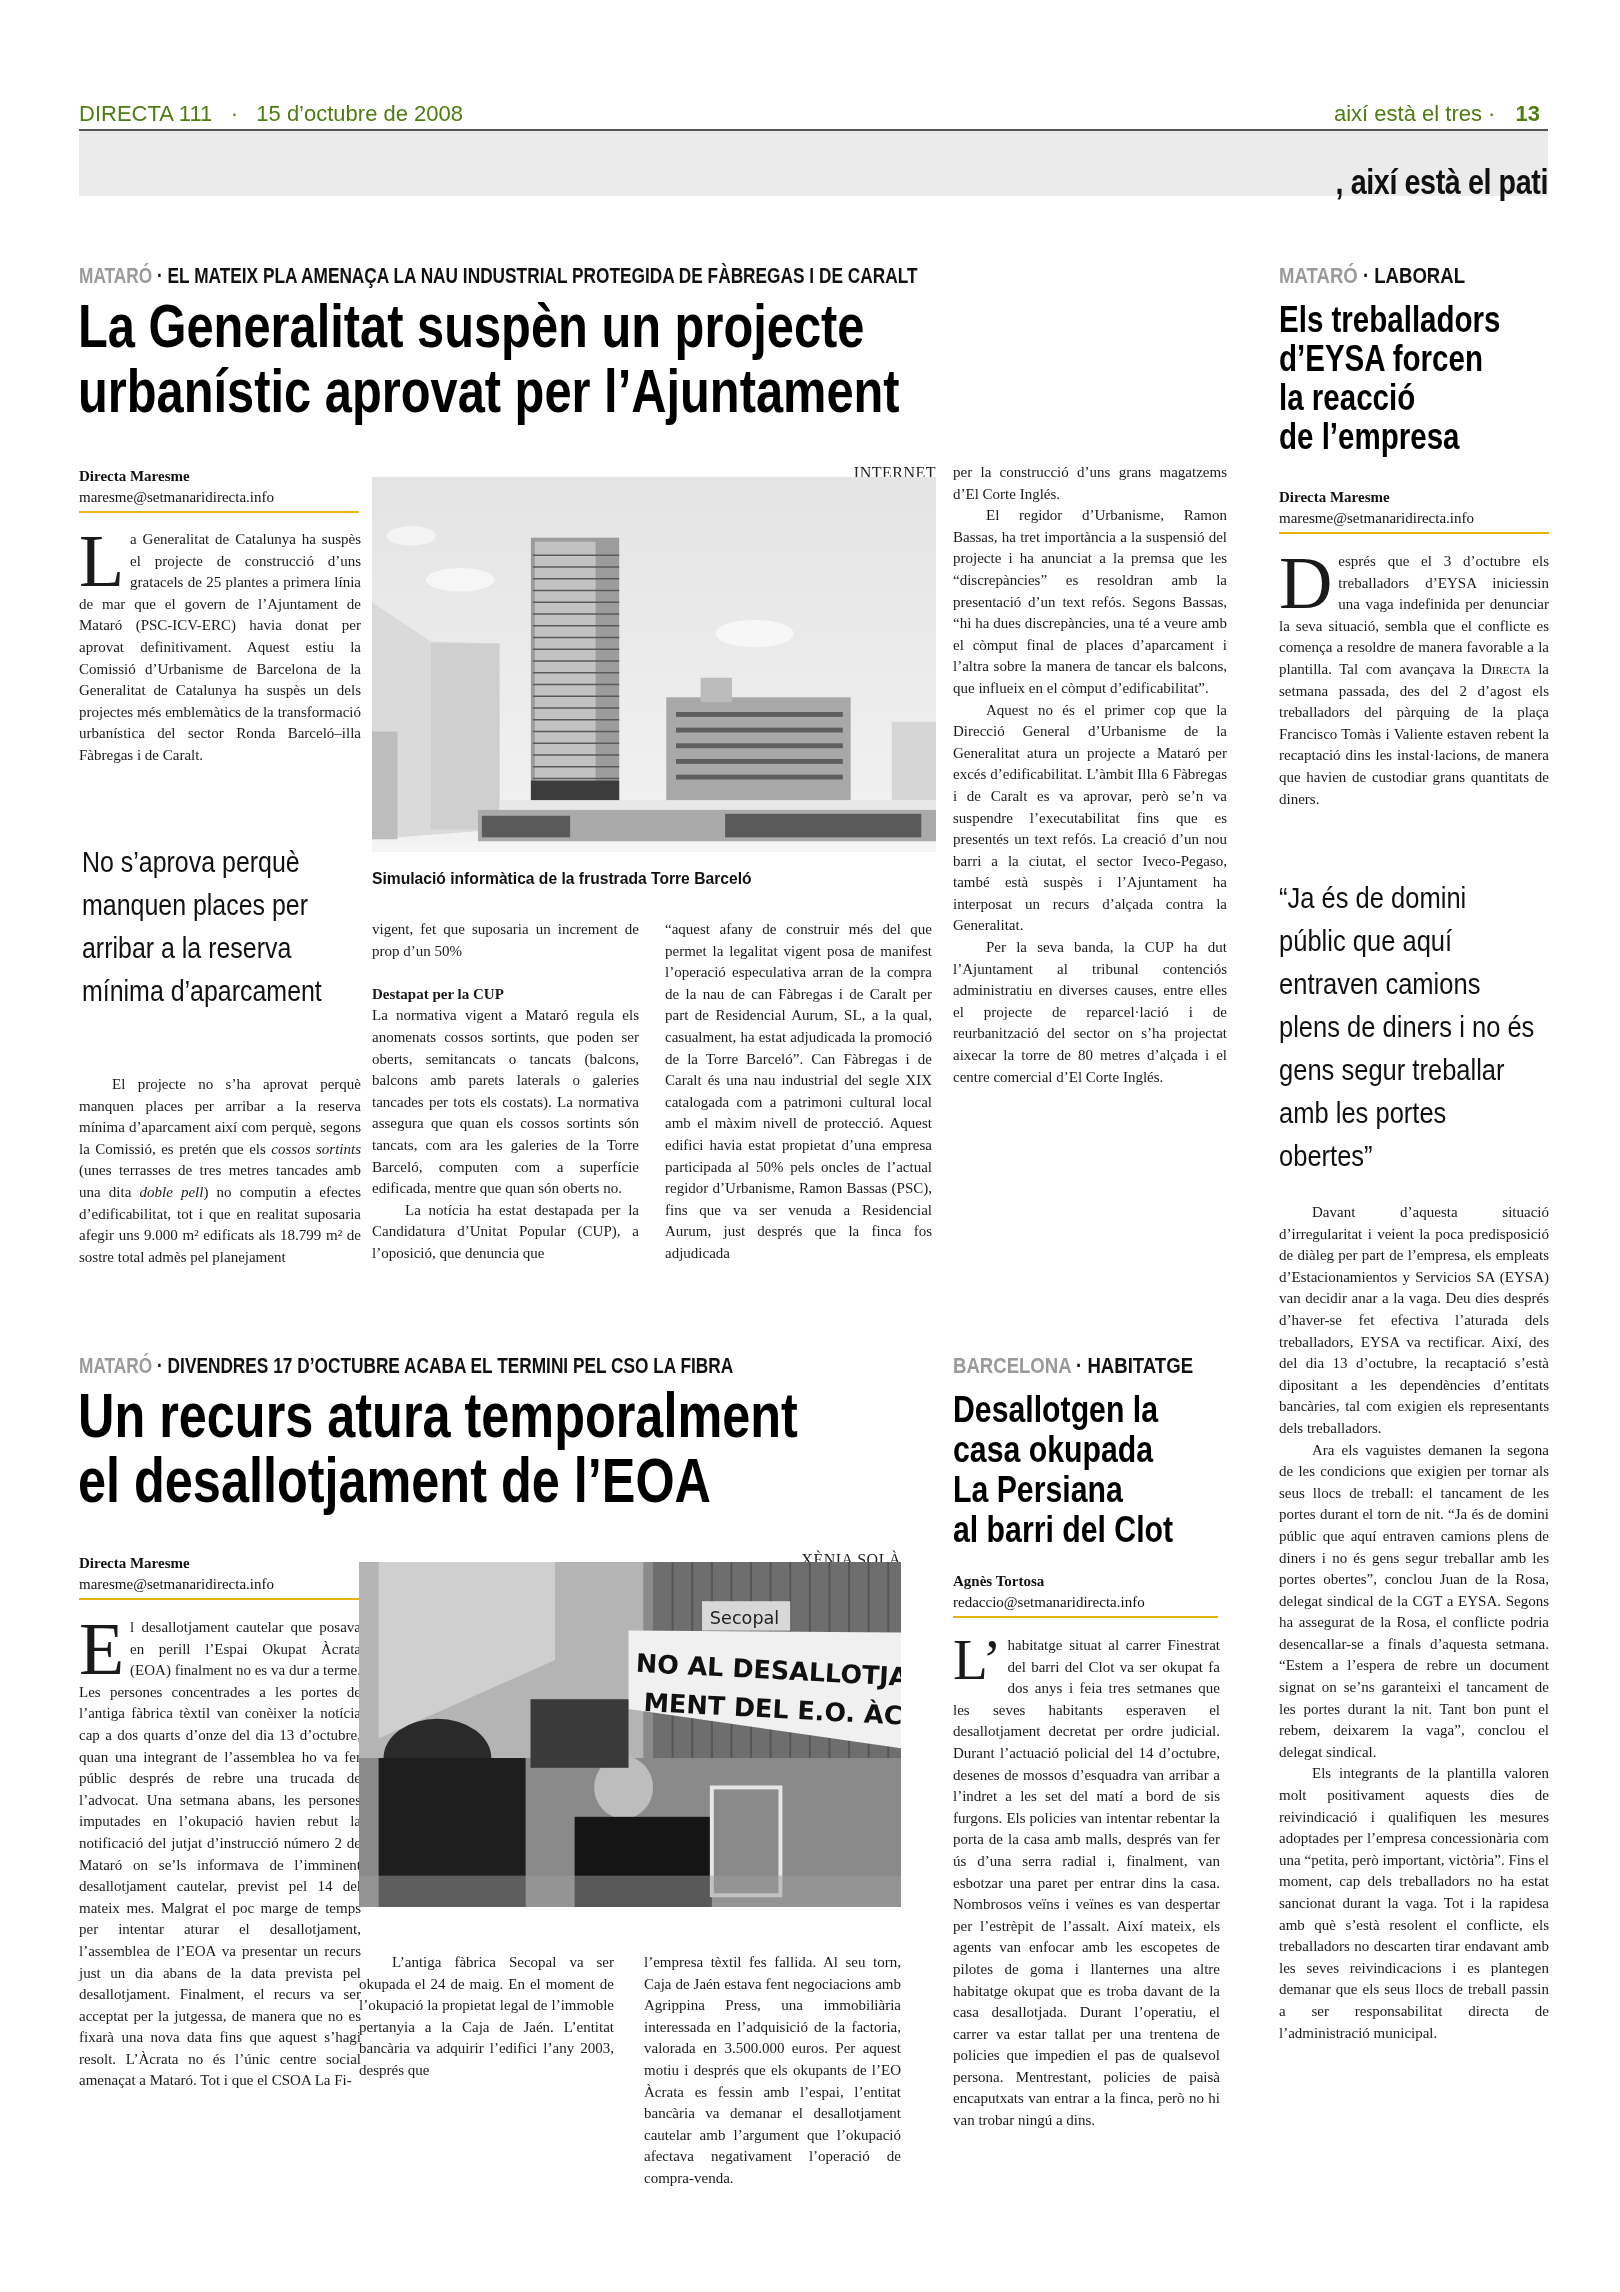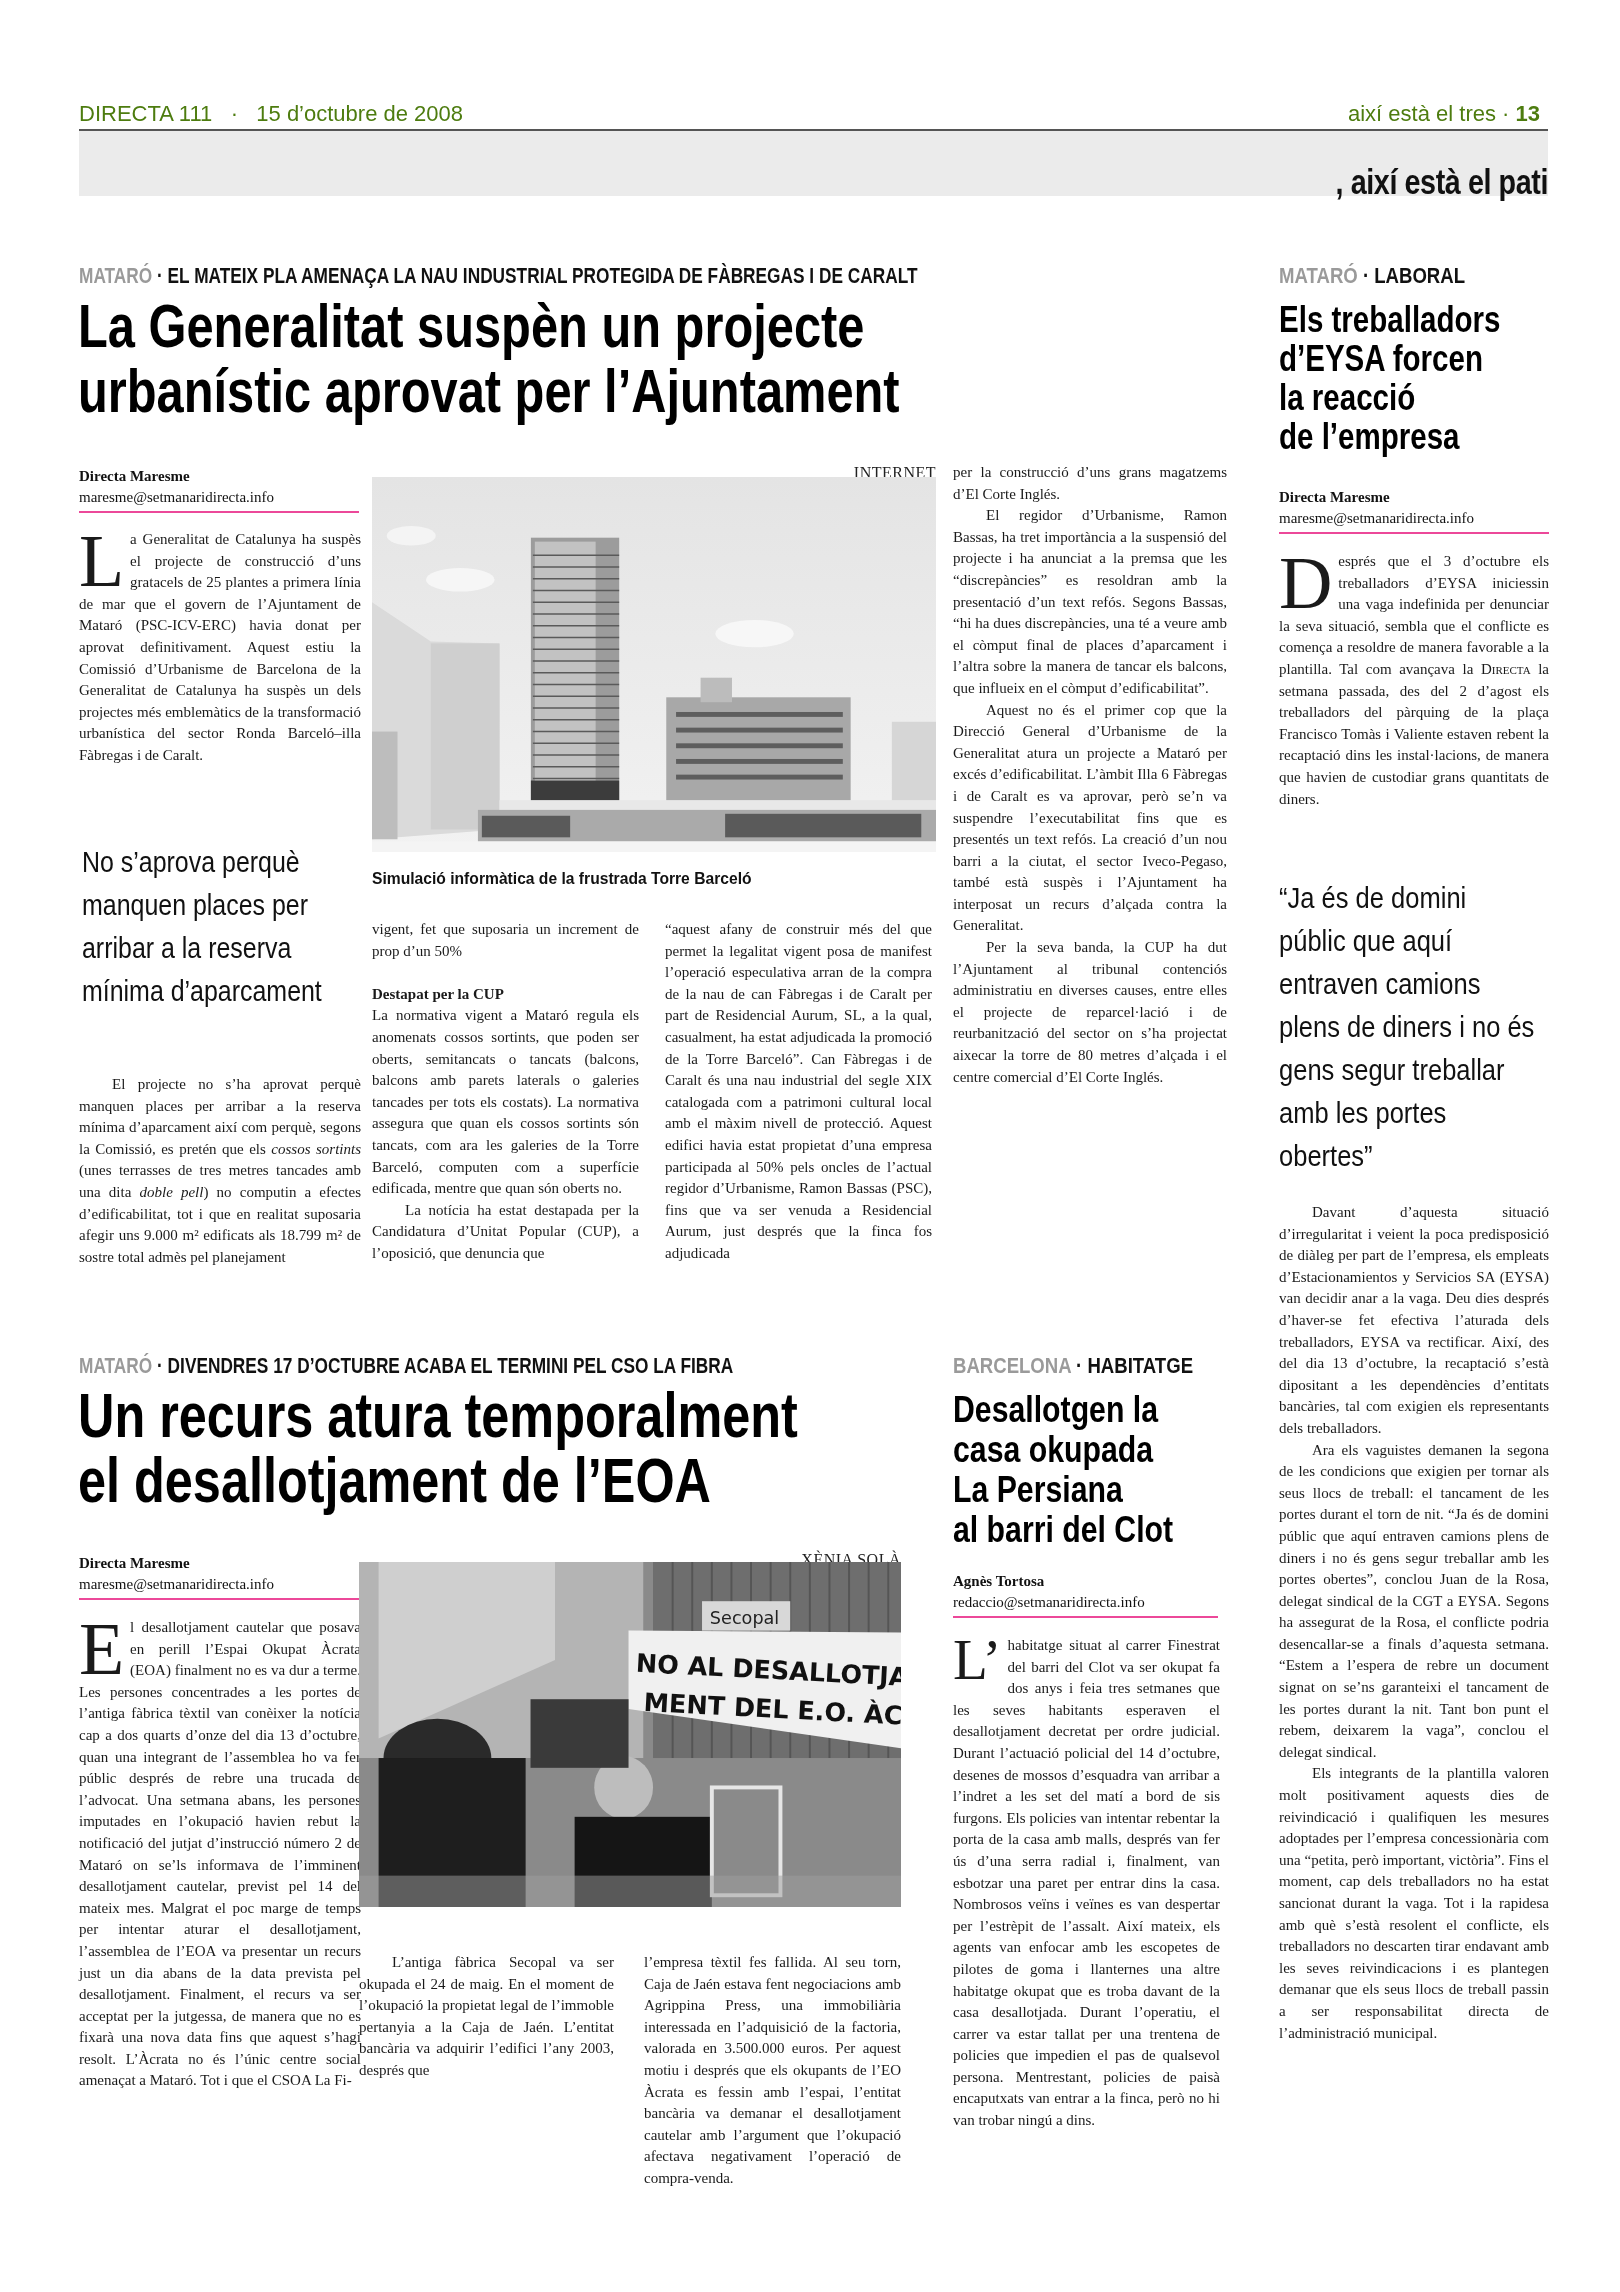--- a/index.html
+++ b/index.html
@@ -2,31 +2,31 @@
 <html><head>
 <meta charset="utf-8">
 <style>
   html, body { margin: 0; padding: 0; background: #ffffff; }
   body { width: 1620px; height: 2293px; position: relative; overflow: hidden; color: #111; }
   .abs { position: absolute; }
 
   .folio { top: 101px; font-family: Liberation Sans, sans-serif; font-size: 22px; color: #4d7c0f; }
   .folio-left { left: 79px; }
   .folio-right { right: 80px; text-align: right; }
-  .folio-right b { font-weight: bold; }
+  .folio-right b { font-weight: bold; margin-left: 14px; }
   .section-band { left: 79px; top: 129px; width: 1469px; height: 65px; background: #ebebeb; border-top: 2.9px solid #555; }
   .section-title { right: 72px; top: 162px; font-family: "Liberation Sans", sans-serif; font-weight: bold; font-size: 35px; letter-spacing: -0.5px; transform: scaleX(0.82); transform-origin: right top; color: #111; white-space: nowrap; }
 
   .kicker { font-family: "Liberation Sans", sans-serif; font-weight: bold; font-size: 21.6px; white-space: nowrap; transform-origin: left top; }
   .kicker .loc { color: #9a9a9a; }
   .kicker .topic { color: #111; }
 
   .headline { font-family: "Liberation Sans", sans-serif; font-weight: bold; color: #000; transform-origin: left top; line-height: 1.0; }
 
-  .byline { font-family: "Liberation Serif", serif; font-size: 15px; line-height: 20.6px; border-bottom: 2px solid #ec4899; padding-bottom: 3.9px; }
+  .byline { font-family: "Liberation Serif", serif; font-size: 15px; line-height: 20.6px; border-bottom: 2px solid #eab308; padding-bottom: 3.9px; }
   .byline .name { font-weight: bold; }
 
   .body { font-family: "Liberation Serif", serif; font-size: 15px; line-height: 21.6px; text-align: justify; color: #1a1a1a; hyphens: auto; }
   .body p { margin: 0; text-indent: 33px; }
   .body p.noind { text-indent: 0; }
   .body .subhead { font-weight: bold; text-indent: 0; margin-top: 21.6px; }
   .dropcap { float: left; font-family: "Liberation Serif", serif; font-size: 74px; line-height: 61px; padding-right: 5.9px; margin-top: 2px; }
 
   .pullquote { font-family: "Liberation Sans", sans-serif; font-size: 29px; line-height: 43px; color: #111; transform-origin: left top; }
 

